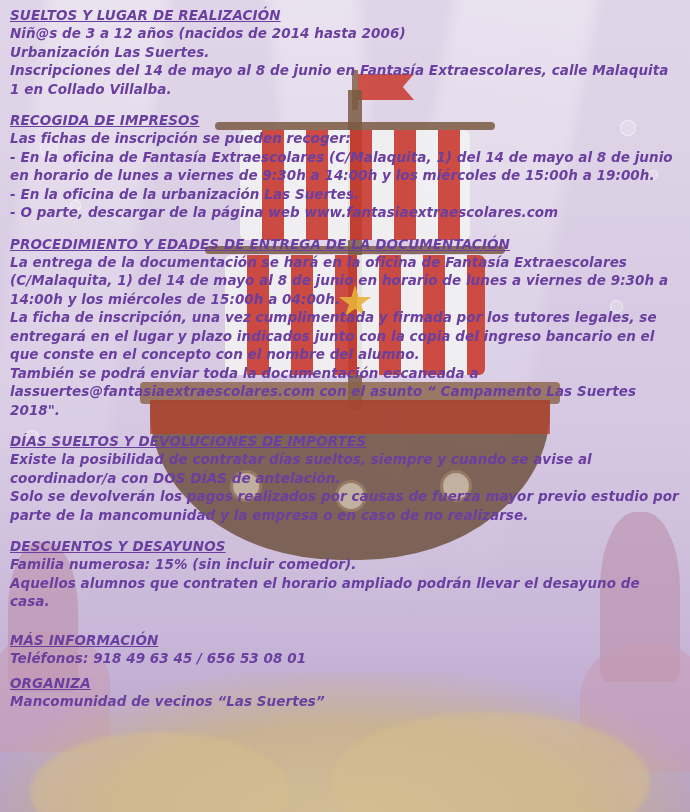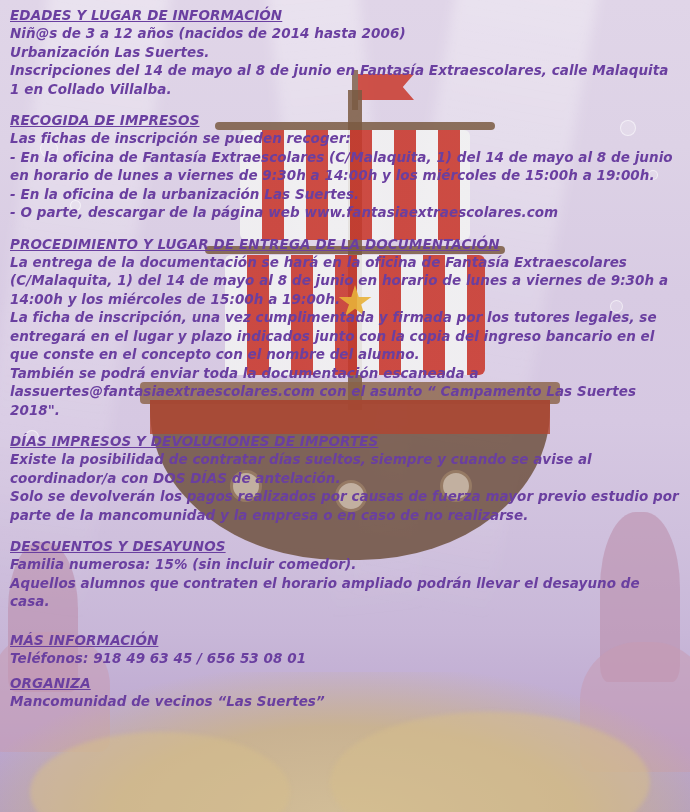--- a/index.html
+++ b/index.html
@@ -248,49 +248,49 @@
   <div class="bubble" style="left:70px;  top:200px; width:9px;  height:9px;"></div>
   <div class="bubble" style="left:620px; top:120px; width:14px; height:14px;"></div>
   <div class="bubble" style="left:648px; top:170px; width:8px;  height:8px;"></div>
   <div class="bubble" style="left:610px; top:300px; width:11px; height:11px;"></div>
   <div class="bubble" style="left:25px;  top:430px; width:12px; height:12px;"></div>
 </div>
 
 <div class="content">
 
   <div class="block">
-    <div class="heading">EDADES Y LUGAR DE INFORMACIÓN</div>
+    <div class="heading">SUELTOS Y LUGAR DE REALIZACIÓN</div>
     <div class="line">Niñ@s de 3 a 12 años (nacidos de 2014 hasta 2006)</div>
     <div class="line">Urbanización Las Suertes.</div>
     <div class="line">Inscripciones del 14 de mayo al 8 de junio en Fantasía Extraescolares, calle Malaquita 1 en Collado Villalba.</div>
   </div>
 
   <div class="spacer"></div>
 
   <div class="block">
     <div class="heading">RECOGIDA DE IMPRESOS</div>
     <div class="line">Las fichas de inscripción se pueden recoger:</div>
     <div class="line">- En la oficina de Fantasía Extraescolares (C/Malaquita, 1) del 14 de mayo al 8 de junio en horario de lunes a viernes de 9:30h a 14:00h y los miércoles de 15:00h a 19:00h.</div>
     <div class="line">- En la oficina de la urbanización Las Suertes.</div>
     <div class="line">- O parte, descargar de la página web www.fantasiaextraescolares.com</div>
   </div>
 
   <div class="spacer"></div>
 
   <div class="block">
-    <div class="heading">PROCEDIMIENTO Y LUGAR DE ENTREGA DE LA DOCUMENTACIÓN</div>
-    <div class="line">La entrega de la documentación se hará en la oficina de Fantasía Extraescolares (C/Malaquita, 1) del 14 de mayo al 8 de junio en horario de lunes a viernes de 9:30h a 14:00h y los miércoles de 15:00h a 19:00h.</div>
+    <div class="heading">PROCEDIMIENTO Y EDADES DE ENTREGA DE LA DOCUMENTACIÓN</div>
+    <div class="line">La entrega de la documentación se hará en la oficina de Fantasía Extraescolares (C/Malaquita, 1) del 14 de mayo al 8 de junio en horario de lunes a viernes de 9:30h a 14:00h y los miércoles de 15:00h a 04:00h.</div>
     <div class="line">La ficha de inscripción, una vez cumplimentada y firmada por los tutores legales, se entregará en el lugar y plazo indicados junto con la copia del ingreso bancario en el que conste en el concepto con el nombre del alumno.</div>
     <div class="line">También se podrá enviar toda la documentación escaneada a lassuertes@fantasiaextraescolares.com con el asunto “ Campamento Las Suertes 2018".</div>
   </div>
 
   <div class="spacer"></div>
 
   <div class="block">
-    <div class="heading">DÍAS IMPRESOS Y DEVOLUCIONES DE IMPORTES</div>
+    <div class="heading">DÍAS SUELTOS Y DEVOLUCIONES DE IMPORTES</div>
     <div class="line">Existe la posibilidad de contratar días sueltos, siempre y cuando se avise al coordinador/a con DOS DÍAS de antelación.</div>
     <div class="line">Solo se devolverán los pagos realizados por causas de fuerza mayor previo estudio por parte de la mancomunidad y la empresa o en caso de no realizarse.</div>
   </div>
 
   <div class="spacer"></div>
 
   <div class="block">
     <div class="heading">DESCUENTOS Y DESAYUNOS</div>
     <div class="line">Familia numerosa: 15% (sin incluir comedor).</div>
     <div class="line">Aquellos alumnos que contraten el horario ampliado podrán llevar el desayuno de casa.</div>

